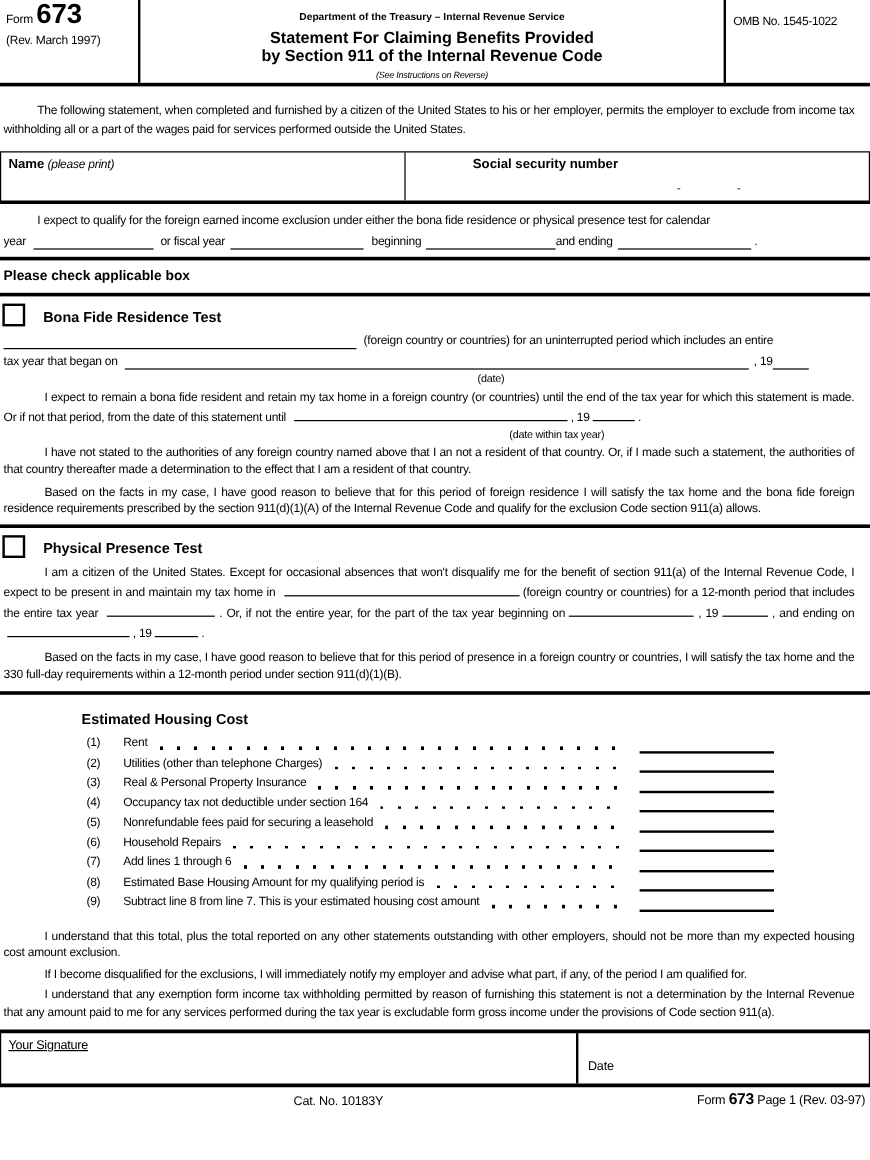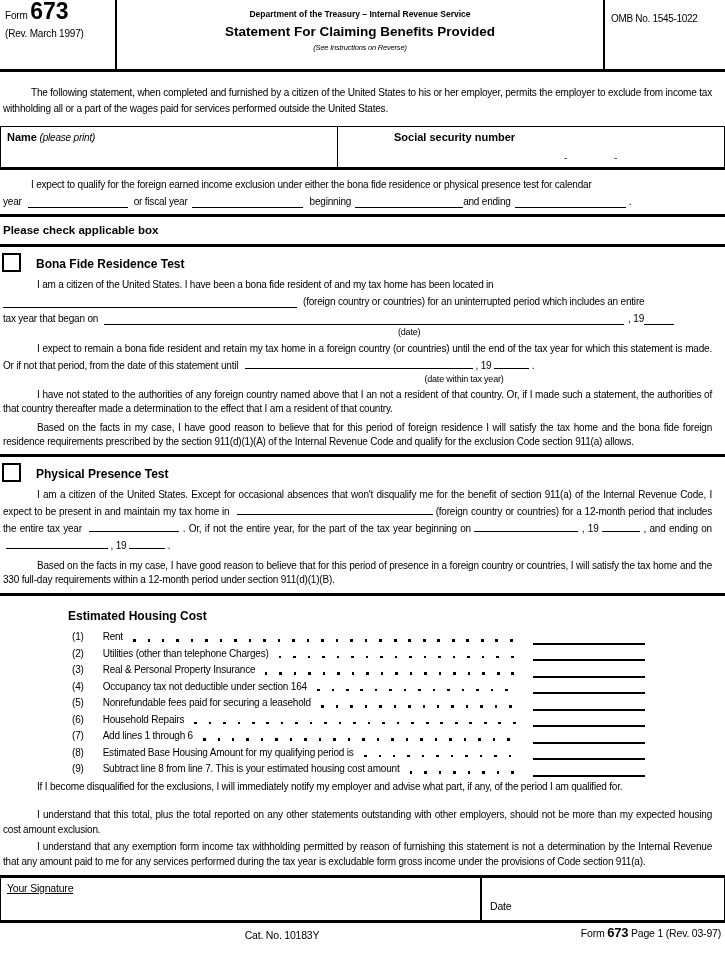--- a/index.html
+++ b/index.html
@@ -70,20 +70,21 @@
 
   <div class="hdr">
     <div class="hdr-left">
       <div><span class="form-word">Form</span>
         <span class="form-num">673</span></div>
       <div class="rev">(Rev. March 1997)</div>
     </div>
     <div class="hdr-center">
       <div class="agency">Department of the Treasury – Internal Revenue Service</div>
       <div class="h-title">Statement For Claiming Benefits Provided</div>
+      <div class="h-title" style="margin-top:0;">by Section 911 of the Internal Revenue Code</div>
       <div class="see-instr">(See Instructions on Reverse)</div>
     </div>
     <div class="hdr-right">
       <span>OMB No. 1545-1022</span>
     </div>
   </div>
 
   <div class="para indent" style="margin-top:13px;line-height:16px;">The following statement, when completed and furnished by a citizen of the United States to his or her employer, permits the employer to exclude from income tax withholding all or a part of the wages paid for services performed outside the United States.</div>
 
   <div class="idbox">
@@ -113,21 +114,20 @@
 
   <div class="rule" style="margin-top:4px;"></div>
   <div class="check-head">Please check applicable box</div>
   <div class="rule"></div>
 
   <div>
     <div class="sec-title-row">
       <div class="chk"></div>
       <div class="sec-title">Bona Fide Residence Test</div>
     </div>
-    <div class="para lh17 nowrap" style="padding-left:34px;">I am a citizen of the United States. I have been a bona fide resident of and my tax home has been located in</div>
     <div class="flexline lh17">
       <span class="bl" style="flex:0 1 294px;"></span>
       <span class="sp nowrap" style="margin-left:6px;">(foreign country or countries) for an uninterrupted period which includes an entire</span>
     </div>
     <div class="flexline lh17" style="padding-right:38px;">
       <span class="sp nowrap">tax year that began on</span>
       <span class="bl" style="flex:1 1 auto;margin-left:6px;"></span>
       <span class="sp" style="margin-left:4px;">, 19</span>
       <span class="bl" style="flex:0 0 30px;"></span>
     </div>
@@ -224,22 +224,22 @@
       <span class="hc-amt"></span>
     </div>
     <div class="hc-row">
       <span class="hc-num">(9)</span>
       <span class="hc-label">Subtract line 8 from line 7. This is your estimated housing cost amount</span>
       <span class="hc-dots"></span>
       <span class="hc-amt"></span>
     </div>
   </div>
 
+  <div class="para indent2" style="margin-top:14px;">I understand that this total, plus the total reported on any other statements outstanding with other employers, should not be more than my expected housing cost amount exclusion.</div>
   <div class="para indent2 mt3">If I become disqualified for the exclusions, I will immediately notify my employer and advise what part, if any, of the period I am qualified for.</div>
-  <div class="para indent2" style="margin-top:14px;">I understand that this total, plus the total reported on any other statements outstanding with other employers, should not be more than my expected housing cost amount exclusion.</div>
   <div class="para indent2 mt3">I understand that any exemption form income tax withholding permitted by reason of furnishing this statement is not a determination by the Internal Revenue that any amount paid to me for any services performed during the tax year is excludable form gross income under the provisions of Code section 911(a).</div>
 
   <div class="sigbox">
     <div class="sig-left">
       <span class="sig-lbl">Your Signature</span>
     </div>
     <div class="sig-right">
       <span class="sig-lbl">Date</span>
     </div>
   </div>

